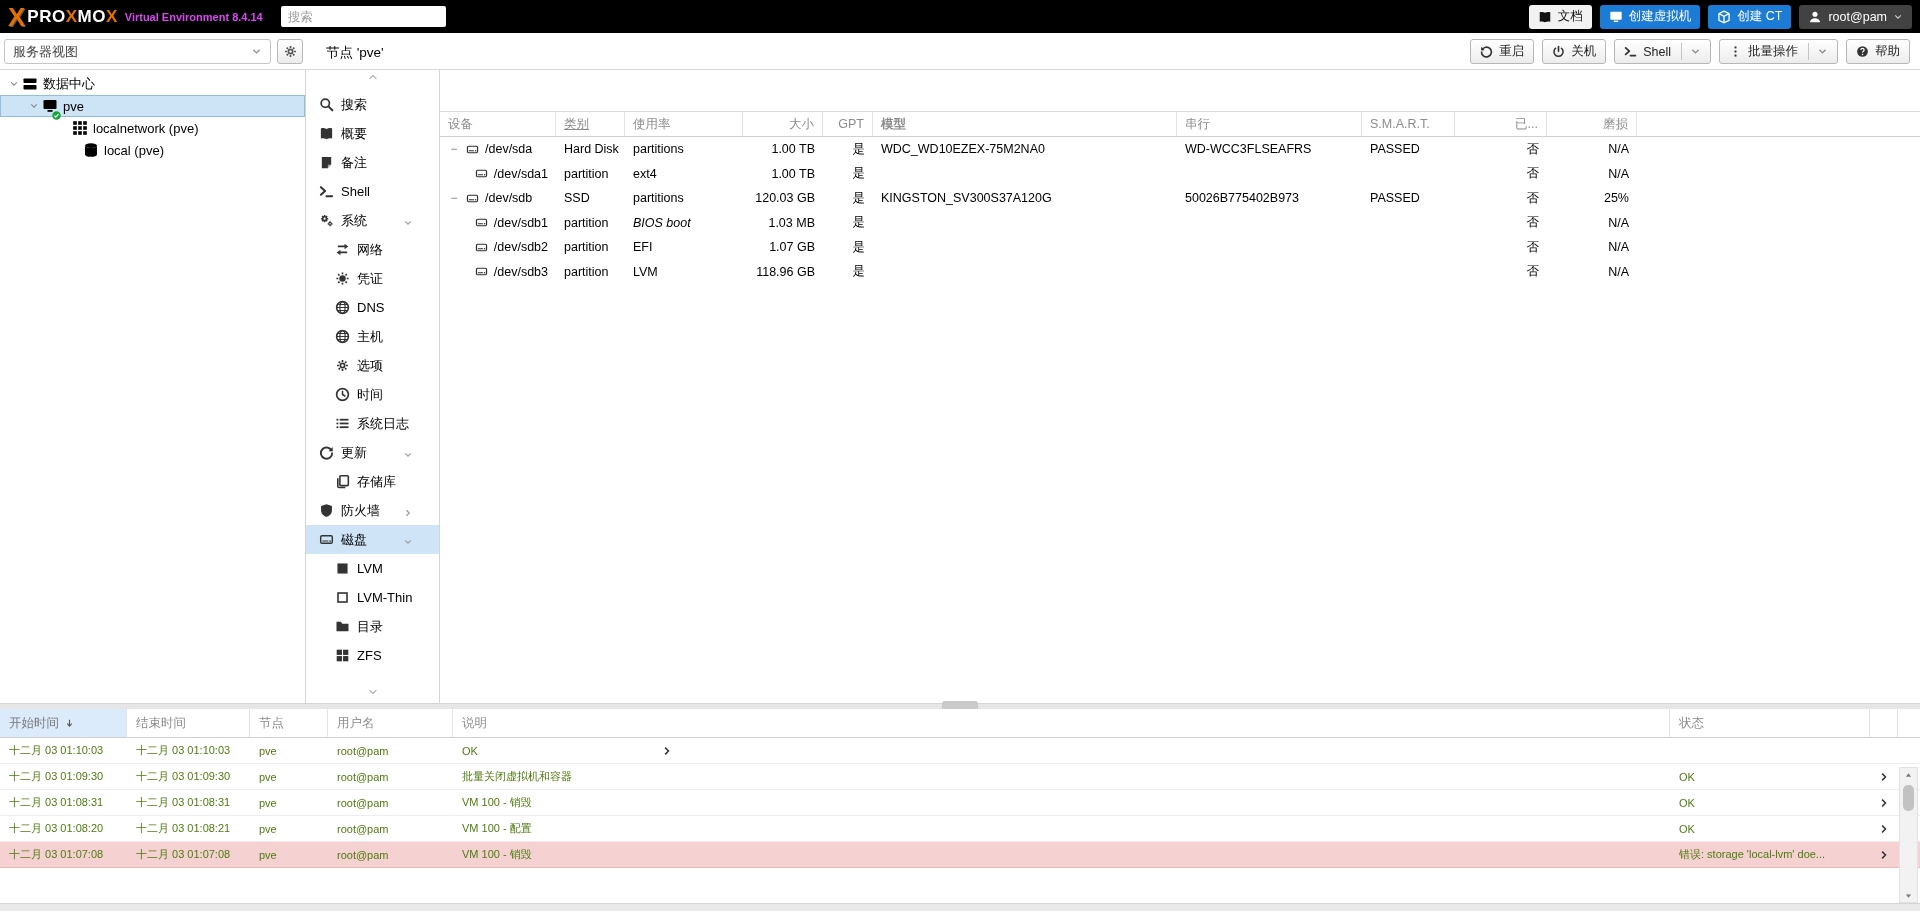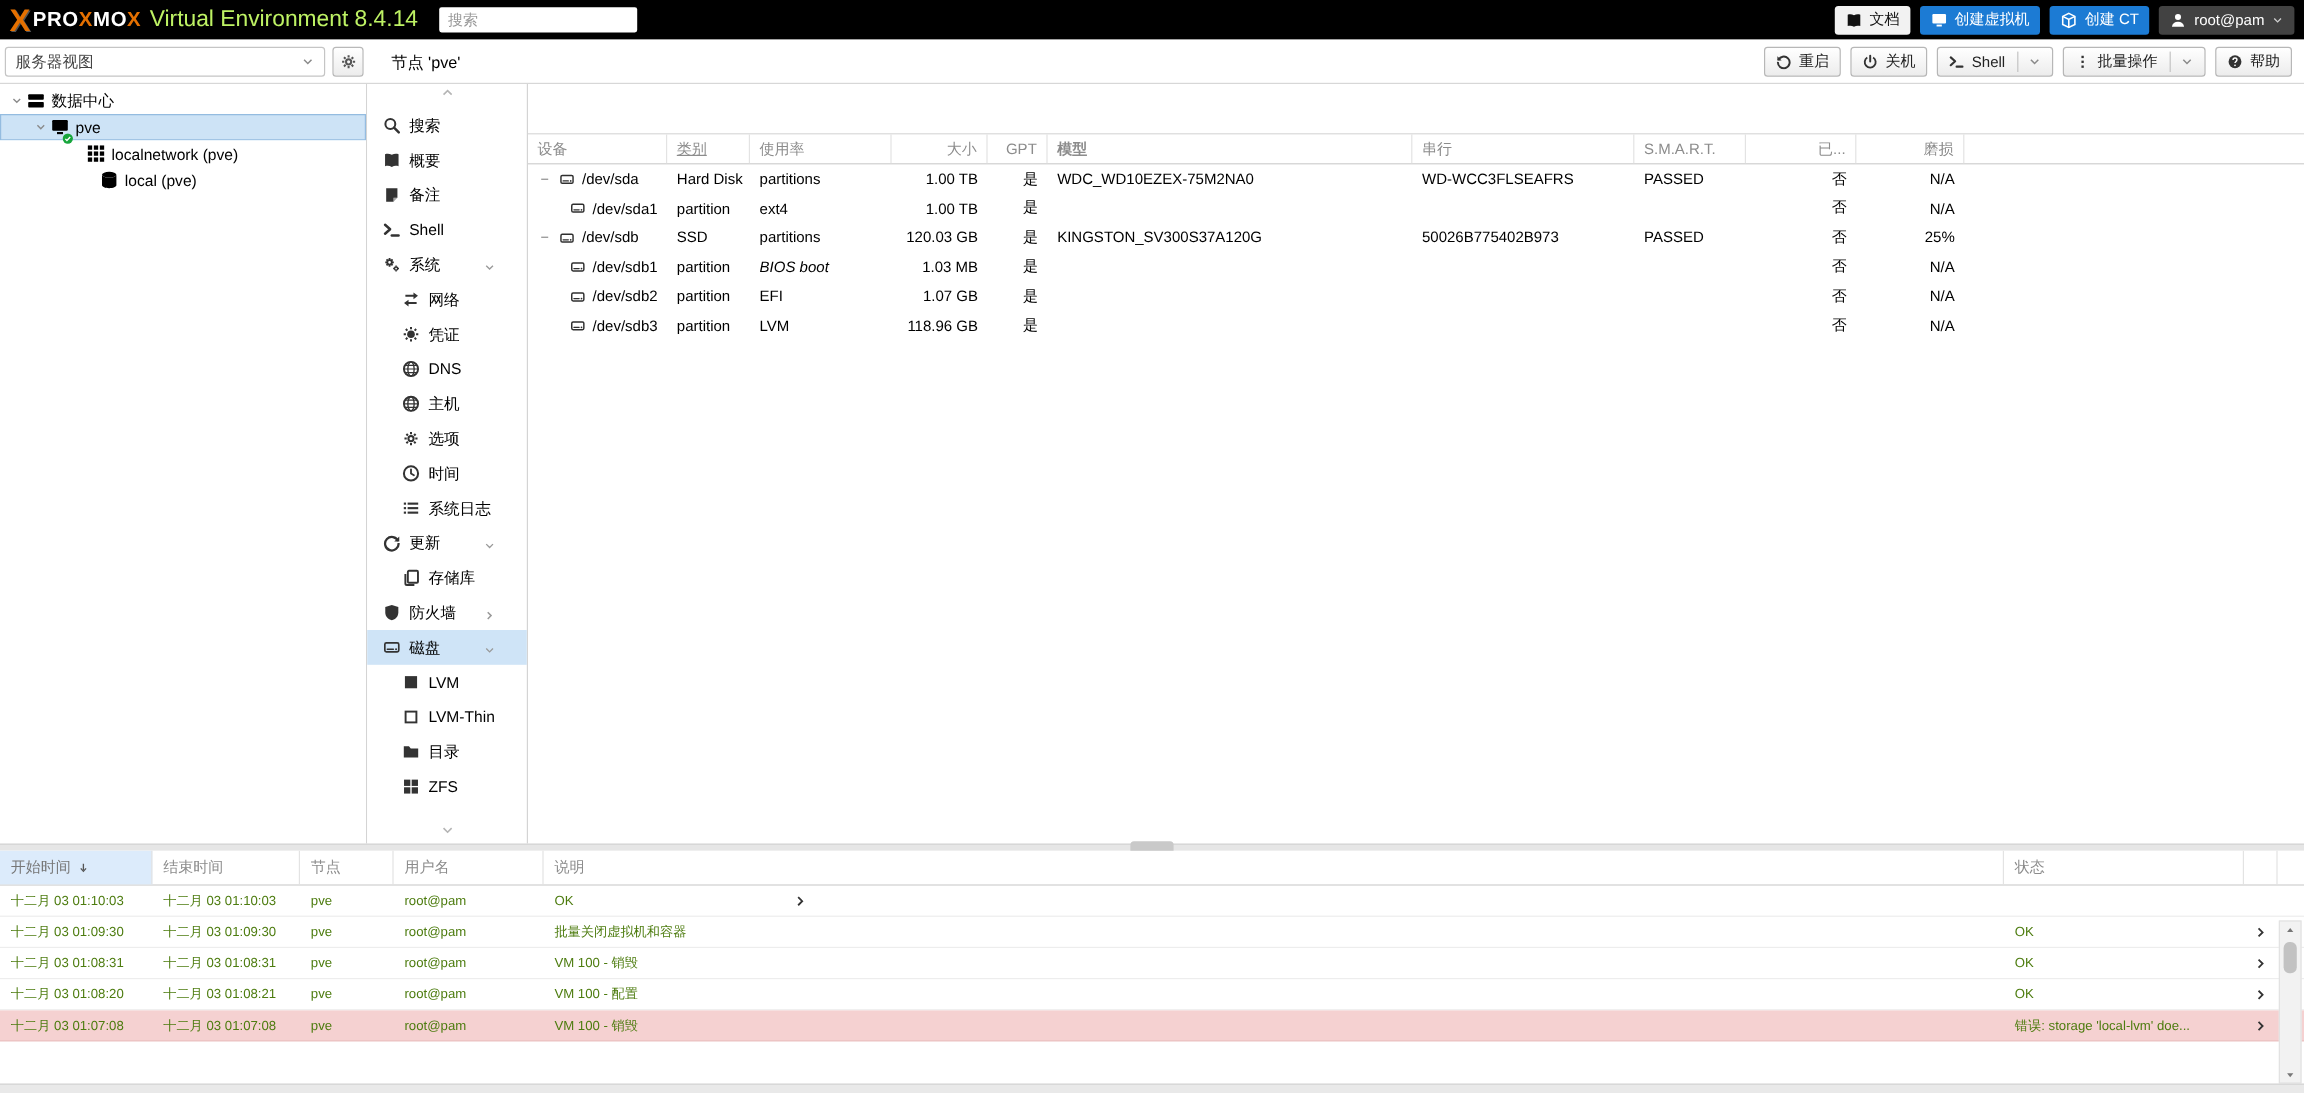--- a/index.html
+++ b/index.html
@@ -10,21 +10,21 @@
   .i svg { width:100%; height:100%; fill:currentColor; }
 
   
   #topbar { position:absolute; left:0; top:0; width:1920px; height:33px; background:#000;
     display:flex; align-items:center; color:#fff; }
   #logo { display:flex; align-items:center; margin-left:8px; }
   .logo-x { font-weight:bold; font-size:26px; color:#e57000; line-height:1;
     text-shadow:1px 1px 0 #555; margin-right:2px; font-style:normal; }
   #brand { font-weight:bold; font-size:17px; letter-spacing:.5px; color:#fff; }
   #brand .bx { color:#e57000; }
-  #version { font-size:19px; margin-left:7px; color:#bef264; font-weight:400; }
+  #version { font-size:11px; margin-left:7px; color:#d946ef; font-weight:700; }
   #searchbox { margin-left:18px; width:165px; height:21px; border:none; border-radius:2px;
     padding:0 7px; font-size:12.5px; background:#fff; color:#333; outline:none;
     font-family:inherit; }
   #searchbox::placeholder { color:#9a9a9a; }
   #top-right { margin-left:auto; display:flex; align-items:flex-end; gap:8px; margin-right:8px; }
   .topbtn { height:24px; display:flex; align-items:center; gap:6px; padding:0 9px;
     border:none; border-radius:3px; font-size:12.5px; cursor:pointer; font-family:inherit; }
   .topbtn.light { background:#f2f2f2; color:#111; }
   .topbtn.blue  { background:#1c7bd4; color:#fff; }
   .topbtn.dark  { background:#424242; color:#fff; }

